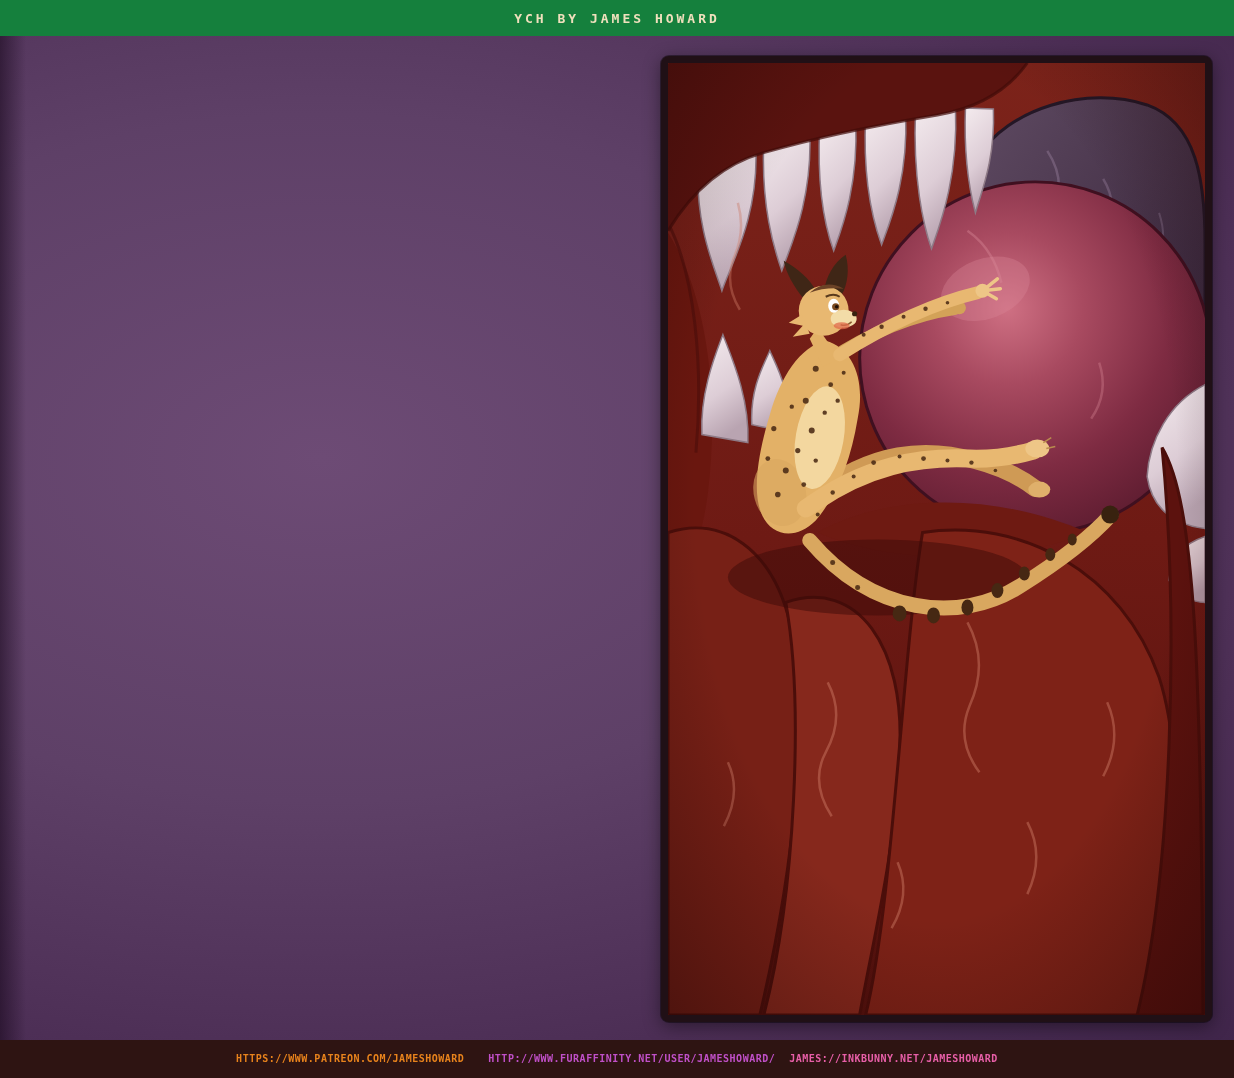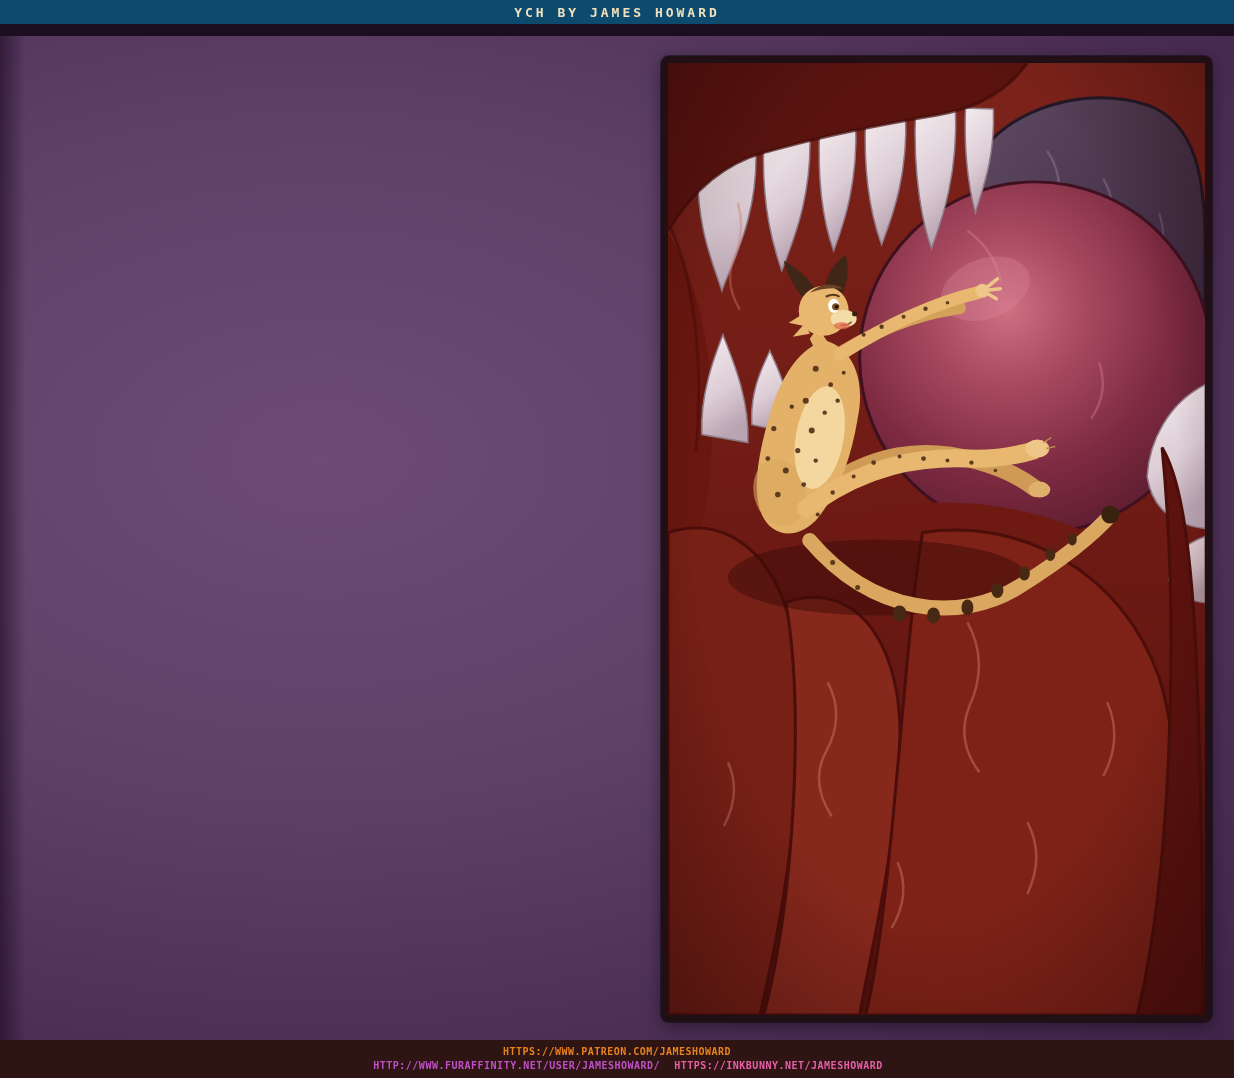--- a/index.html
+++ b/index.html
@@ -1,21 +1,21 @@
 <!DOCTYPE html>
 <html><head>
 <meta charset="utf-8">
 <style>
   * { margin:0; padding:0; box-sizing:border-box; }
   html,body { width:1234px; height:1078px; overflow:hidden; background:#1c0e20; }
   body { font-family:"DejaVu Sans Mono", monospace; position:relative; }
 
   .top-bar {
-    position:absolute; top:0; left:0; width:1234px; height:24px;
-    background:#0c4a6e; display:flex; align-items:center; justify-content:center;
+    position:absolute; top:0; left:0; width:1234px; height:36px;
+    background:#15803d; display:flex; align-items:center; justify-content:center;
     z-index:5;
   }
   .top-bar .title {
     color:#f0e0bd; font-size:13px; font-weight:bold; letter-spacing:3px;
   }
 
   .canvas {
     position:absolute; top:36px; left:0; width:1234px; height:1004px;
     background:
       linear-gradient(90deg, rgba(22,6,26,.55) 0px, rgba(22,6,26,0) 26px),
@@ -24,21 +24,21 @@
 
   .panel {
     position:absolute; left:661px; top:20px; width:551px; height:966px;
     border:7px solid #201016; border-radius:8px; overflow:hidden;
     background:#6e1a14; box-shadow:0 0 0 1px rgba(0,0,0,.4), 0 4px 18px rgba(0,0,0,.45);
   }
   .panel svg { display:block; width:100%; height:100%; }
 
   .bottom-bar {
     position:absolute; bottom:0; left:0; width:1234px; height:38px;
-    background:#2e1412; display:flex; flex-direction:column;
+    background:#2e1412; display:flex; flex-direction:row;
     align-items:center; justify-content:center; gap:2px; z-index:5;
   }
   .bottom-bar .row { display:flex; gap:14px; line-height:12px; }
   .link { font-size:10px; font-weight:bold; letter-spacing:.5px; text-decoration:none; cursor:pointer; }
   .link-patreon { color:#e8831c; }
   .link-furaffinity { color:#c050c8;margin-left:22px; }
   .link-inkbunny { color:#e85fa8; }
 </style>
 </head>
 <body>
@@ -243,15 +243,15 @@
   </div>
 
 </div>
 
 <div class="bottom-bar">
   <div class="row">
     <a class="link link-patreon">HTTPS://WWW.PATREON.COM/JAMESHOWARD</a>
   </div>
   <div class="row">
     <a class="link link-furaffinity">HTTP://WWW.FURAFFINITY.NET/USER/JAMESHOWARD/</a>
-    <a class="link link-inkbunny">HTTPS://INKBUNNY.NET/JAMESHOWARD</a>
+    <a class="link link-inkbunny">JAMES://INKBUNNY.NET/JAMESHOWARD</a>
   </div>
 </div>
 
 </body></html>

